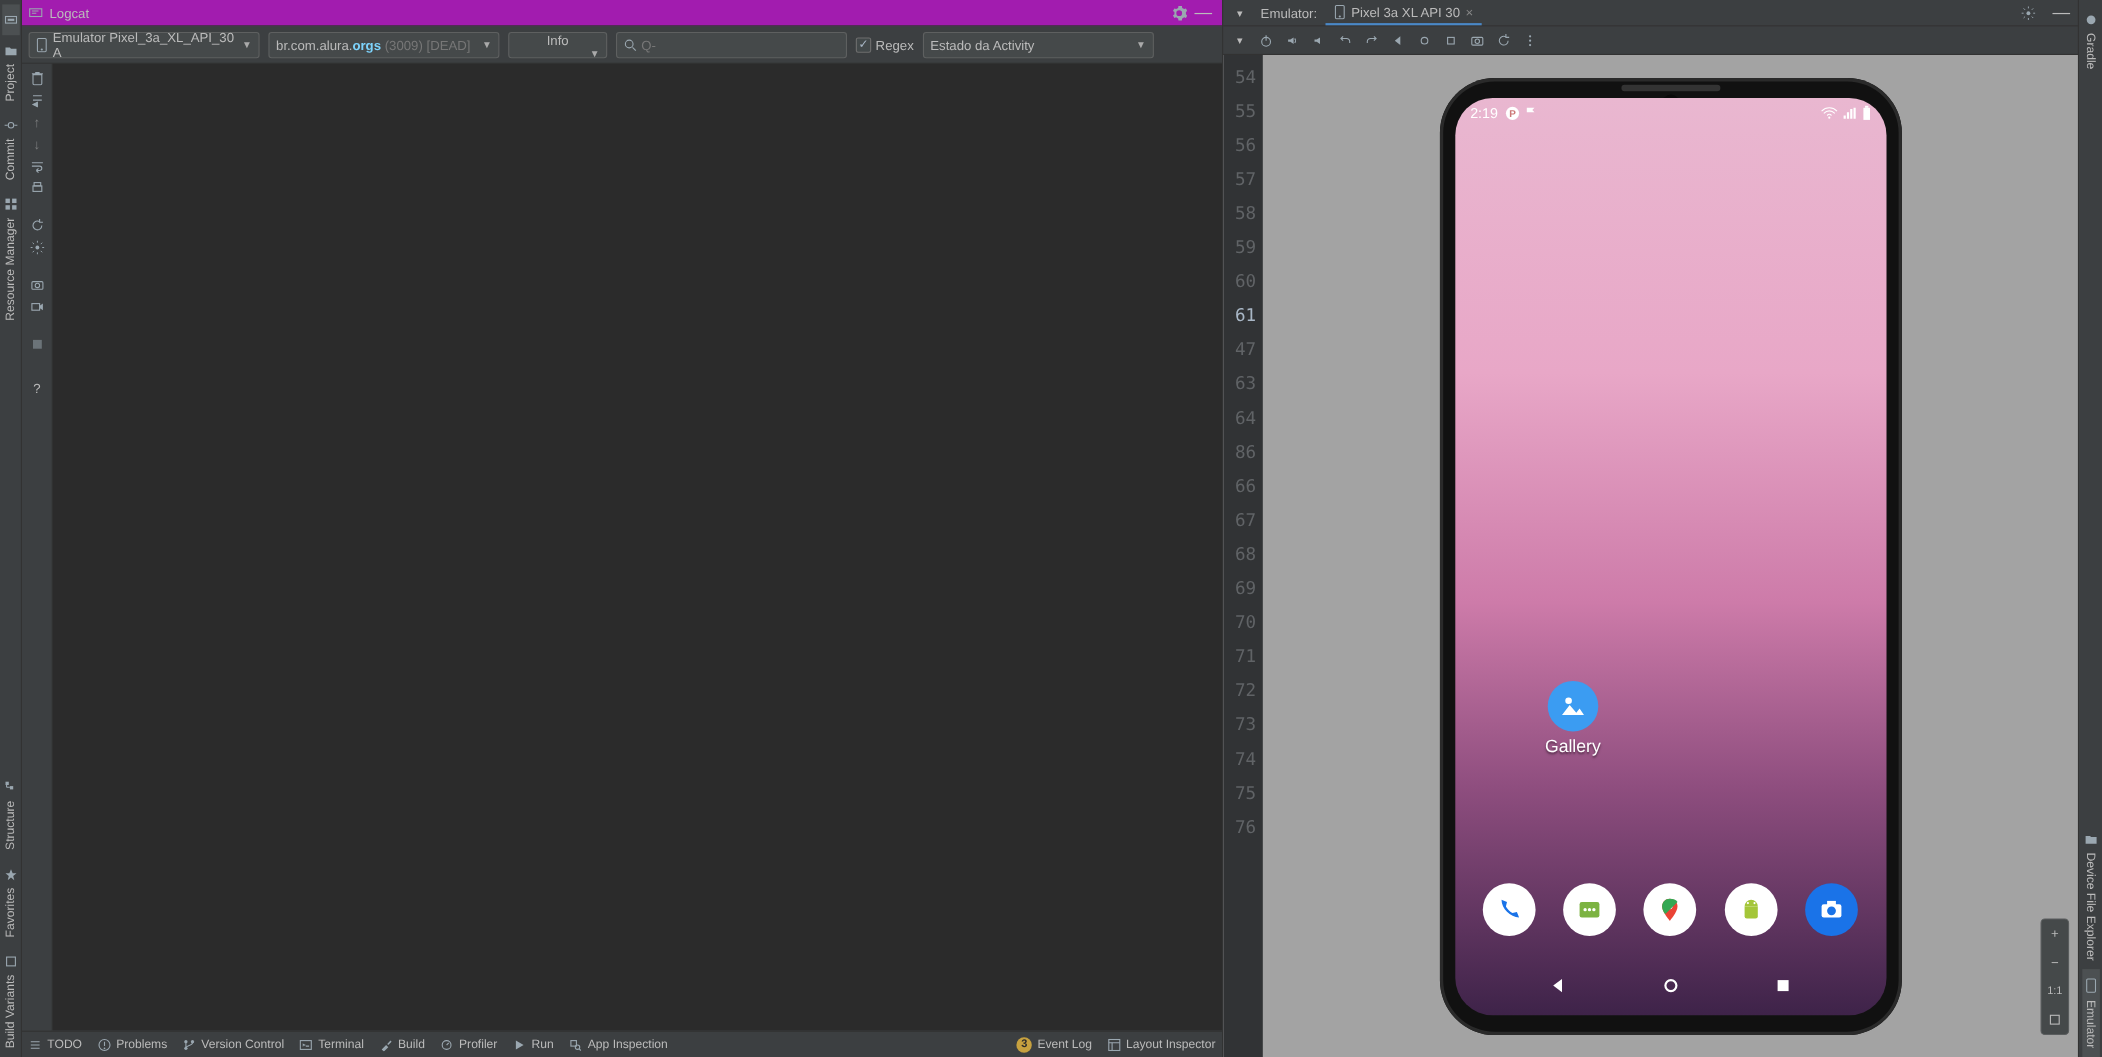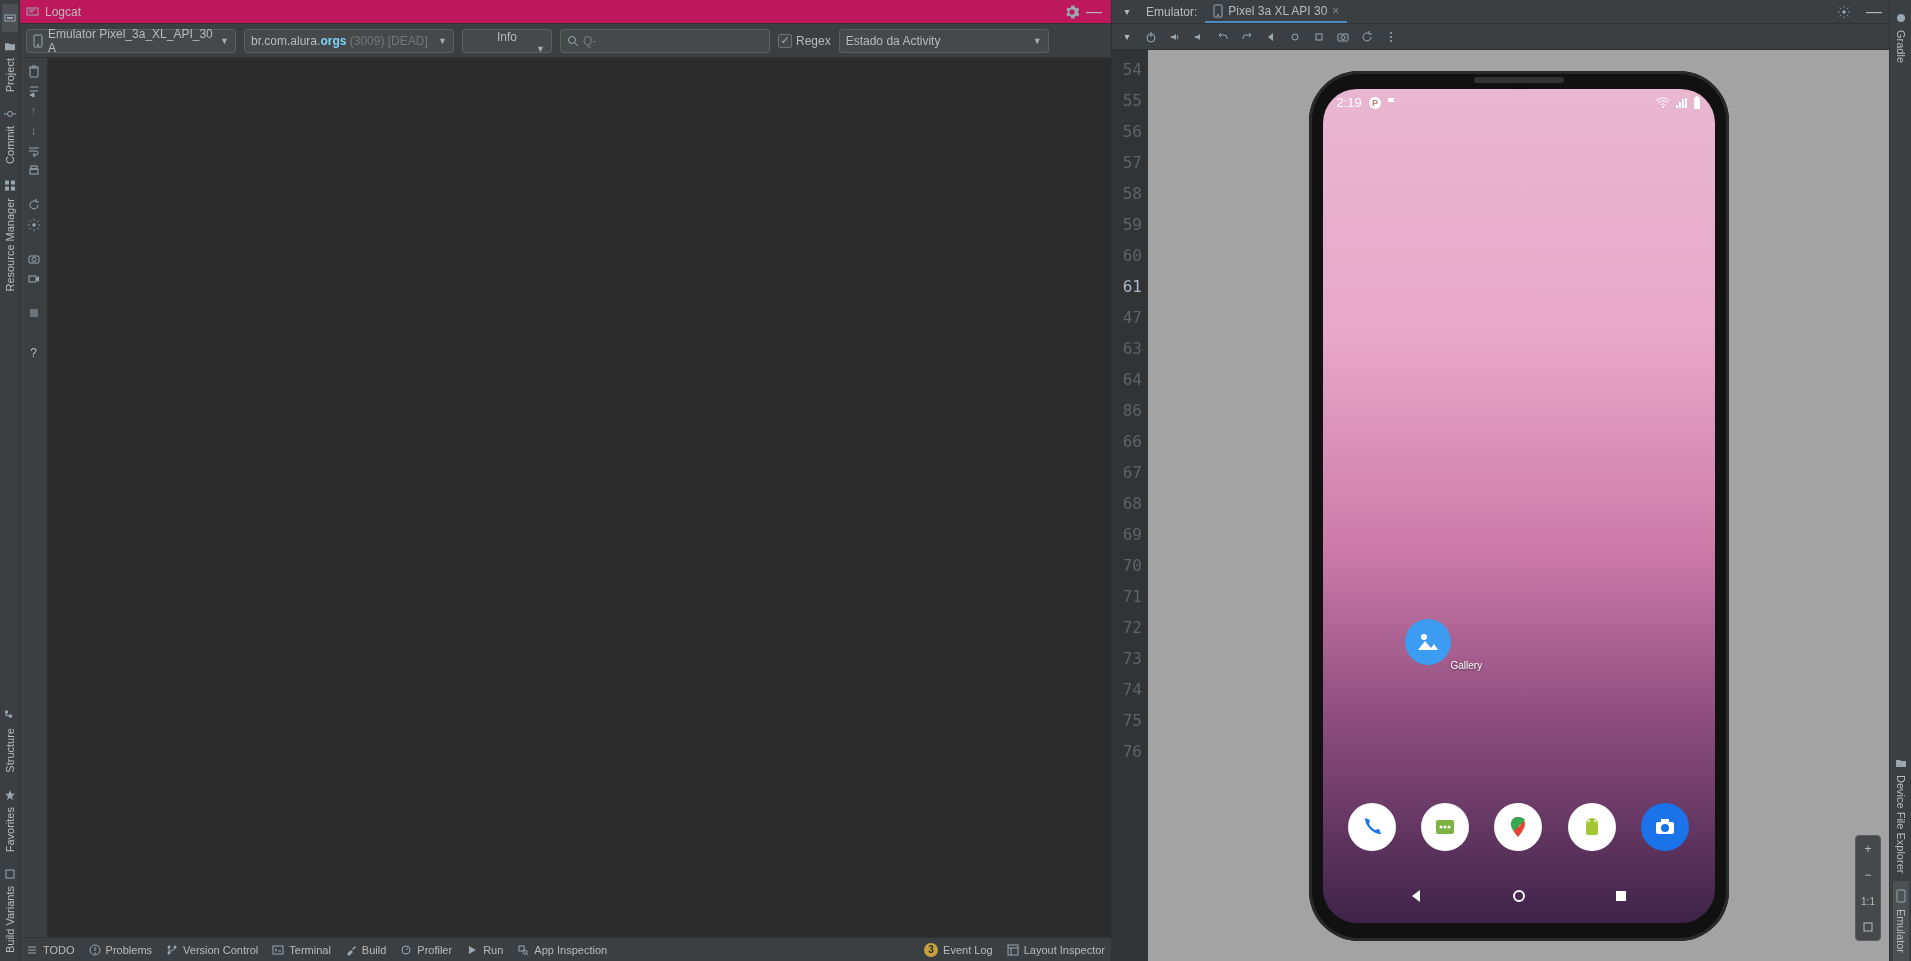--- a/index.html
+++ b/index.html
@@ -42,21 +42,21 @@
   }
 
   .main-column {
     flex: 1;
     display: flex;
     flex-direction: column;
     min-width: 0;
   }
   .logcat-header {
     height: 24px;
-    background: #be185d;
+    background: #a21caf;
     border-bottom: 1px solid #323232;
     display: flex;
     align-items: center;
     padding: 0 6px;
   }
   .logcat-title { font-size: 12px; flex:1; display:flex; align-items:center; gap:6px;}
   .logcat-filterbar {
     height: 34px;
     background: #3c3f41;
     border-bottom: 1px solid #323232;
@@ -259,22 +259,22 @@
     display:flex;align-items:center;
     padding-left:10px;
     color:#b0b0b0;
     font-family: Georgia, serif;
     font-size:20px;
     font-style: italic;
   }
   .home-app {
     position:absolute;
     top: 530px; left: 82px;
-    display:flex; flex-direction:row; align-items:flex-end;
-    color:#fff; font-size:10px;
+    display:flex; flex-direction:column; align-items:center;
+    color:#fff; font-size:16px;
     text-shadow:0 1px 2px rgba(0,0,0,.5);
   }
   .home-app .appicon {
     width:46px;height:46px;border-radius:50%;
     background:#3b9cf2;
     display:flex;align-items:center;justify-content:center;
     margin-bottom:6px;
   }
   .dock {
     position:absolute; bottom:72px; left:0; right:0;

